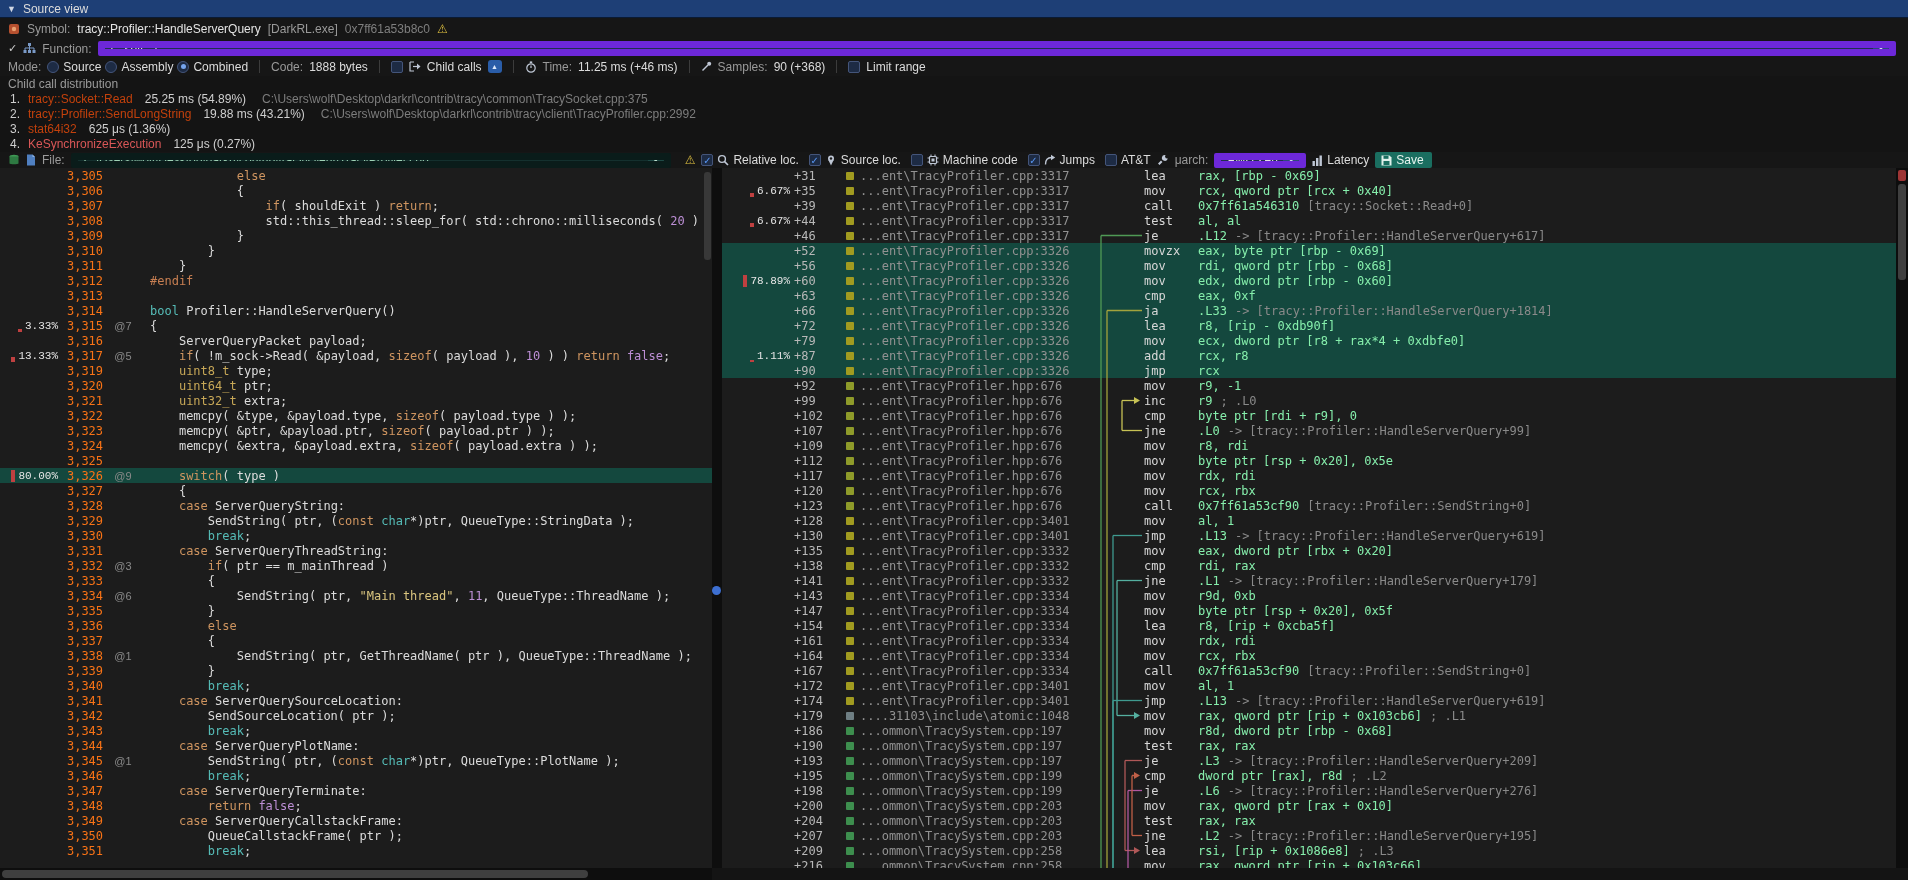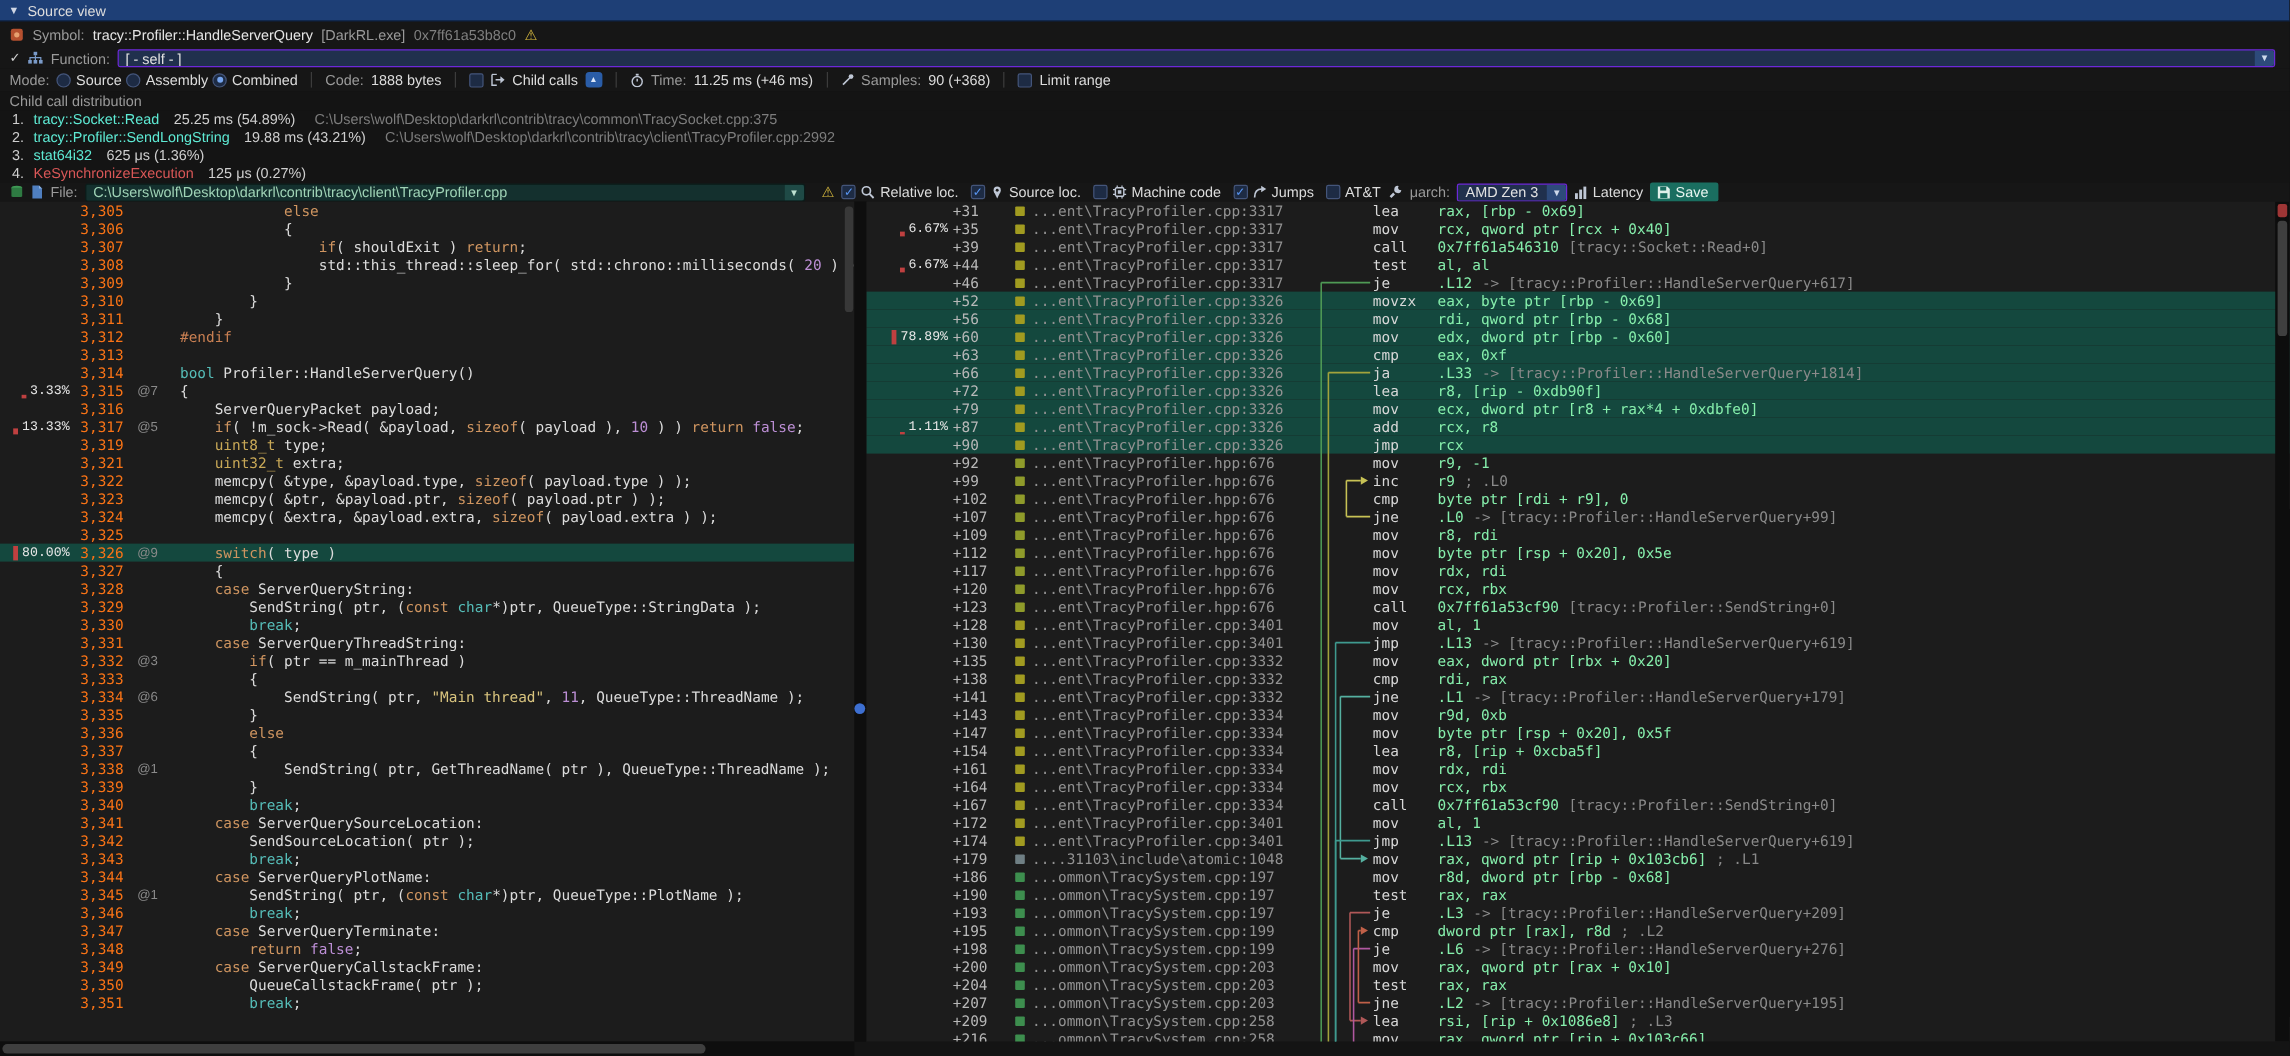--- a/index.html
+++ b/index.html
@@ -10,36 +10,36 @@
 .titlebar{height:18px;background:#1e3f76;display:flex;align-items:center;gap:7px;padding:0 7px;border-bottom:1px solid #0a1a33}
 .titlebar .caret{font-size:9px;color:#cfd6e4;cursor:pointer}
 .symbolbar{height:22px;display:flex;align-items:center;gap:7px;padding:0 8px;background:#161616}
 .symname{color:#e4e4e4}
 .symmod{color:#9a9a9a}
 .symaddr{color:#7f7f7f}
 .warn{color:#dfc040;font-size:12px}
 .functionbar{height:17px;display:flex;align-items:center;gap:6px;padding:0 8px;background:#161616}
 .fncheck{color:#cfcfcf;font-size:11px}
 .label{color:#9a9a9a}
-.combo{position:relative;background:#20304d;border:1px solid #6d28d9;border-radius:2px;height:15px;display:flex;align-items:center;padding:0 20px 0 6px;color:#e2e2e2;cursor:pointer;white-space:nowrap;overflow:hidden}
+.combo{position:relative;background:#20304d;border:7px solid #6d28d9;border-radius:2px;height:15px;display:flex;align-items:center;padding:0 20px 0 6px;color:#e2e2e2;cursor:pointer;white-space:nowrap;overflow:hidden}
 .combo .arrow{position:absolute;right:0;top:0;bottom:0;width:16px;background:#2d4a7a;display:flex;align-items:center;justify-content:center;font-size:8px;color:#cdd8ea;border-radius:0 2px 2px 0}
 .fncombo{flex:1;margin-right:4px}
 .modebar{height:19px;display:flex;align-items:center;gap:6px;padding:0 8px;background:#161616}
 .vsep{width:1px;height:13px;background:#3c3c3c;margin:0 5px}
 .rad{width:12px;height:12px;border-radius:50%;background:#1d2b44;border:1px solid #44557a;display:inline-flex;align-items:center;justify-content:center;cursor:pointer;flex:none}
 .rad i{width:5px;height:5px;border-radius:50%;background:#76a5ee;display:block}
 .cb{width:12px;height:12px;background:#1d2b44;border:1px solid #44557a;border-radius:2px;display:inline-flex;align-items:center;justify-content:center;font-size:10px;color:#5896f2;cursor:pointer;flex:none}
 .modegrp{display:flex;align-items:center;gap:4px}
 .white{color:#dcdcdc}
 .upbtn{width:14px;height:13px;background:#2a5da8;border-radius:3px;color:#dce8fa;font-size:7px;display:inline-flex;align-items:center;justify-content:center;cursor:pointer}
 .childheader{height:16px;line-height:16px;padding-left:8px;color:#9a9a9a;background:#141414}
 .childrows{background:#141414}
 .childrow{height:15px;line-height:15px;display:flex;align-items:center;padding-left:10px;white-space:nowrap;cursor:pointer}
 .ccidx{width:18px;color:#cfcfcf}
-.ccname{color:#5eead4}
+.ccname{color:#c2410c}
 .ccname.kernel{color:#d95757}
 .cctime{color:#cfcfcf;margin-left:12px}
 .ccpath{color:#7d7d7d;margin-left:16px}
 
 
 .filebar{height:16px;display:flex;align-items:center;gap:6px;padding:0 8px;background:#161616}
 .filecombo{width:600px;background:#14302e;border-color:#0a1c1a;color:#9fd3b6;flex:none}
 .filecombo .arrow{background:#1f4a46;color:#bfe2d2}
 .tgl{display:flex;align-items:center;gap:4px;cursor:pointer}
 .toolgap{width:2px}
@@ -328,20 +328,21 @@
         <div class="srcline"><span class="pcell"></span><span class="lnum">3,309</span><span class="lmark"></span><span class="scode">            <span class="tk-d">}</span></span></div>
         <div class="srcline"><span class="pcell"></span><span class="lnum">3,310</span><span class="lmark"></span><span class="scode">        <span class="tk-d">}</span></span></div>
         <div class="srcline"><span class="pcell"></span><span class="lnum">3,311</span><span class="lmark"></span><span class="scode">    <span class="tk-d">}</span></span></div>
         <div class="srcline"><span class="pcell"></span><span class="lnum">3,312</span><span class="lmark"></span><span class="scode"><span class="tk-p">#endif</span></span></div>
         <div class="srcline"><span class="pcell"></span><span class="lnum">3,313</span><span class="lmark"></span><span class="scode"></span></div>
         <div class="srcline"><span class="pcell"></span><span class="lnum">3,314</span><span class="lmark"></span><span class="scode"><span class="tk-b">bool</span><span class="tk-d"> Profiler::HandleServerQuery()</span></span></div>
         <div class="srcline"><span class="pcell"><span class="pbar"><i style="height: 3px;"></i></span><span class="ptext">3.33%</span></span><span class="lnum">3,315</span><span class="lmark">@7</span><span class="scode"><span class="tk-d">{</span></span></div>
         <div class="srcline"><span class="pcell"></span><span class="lnum">3,316</span><span class="lmark"></span><span class="scode">    <span class="tk-d">ServerQueryPacket payload;</span></span></div>
         <div class="srcline"><span class="pcell"><span class="pbar"><i style="height: 5px;"></i></span><span class="ptext">13.33%</span></span><span class="lnum">3,317</span><span class="lmark">@5</span><span class="scode">    <span class="tk-k">if</span><span class="tk-d">( !m_sock-&gt;Read( &amp;payload, </span><span class="tk-k">sizeof</span><span class="tk-d">( payload ), </span><span class="tk-n">10</span><span class="tk-d"> ) ) </span><span class="tk-k">return</span><span class="tk-d"> </span><span class="tk-n">false</span><span class="tk-d">;</span></span></div>
         <div class="srcline"><span class="pcell"></span><span class="lnum">3,319</span><span class="lmark"></span><span class="scode">    <span class="tk-t">uint8_t</span><span class="tk-d"> type;</span></span></div>
+        <div class="srcline"><span class="pcell"></span><span class="lnum">3,320</span><span class="lmark"></span><span class="scode">    <span class="tk-t">uint64_t</span><span class="tk-d"> ptr;</span></span></div>
         <div class="srcline"><span class="pcell"></span><span class="lnum">3,321</span><span class="lmark"></span><span class="scode">    <span class="tk-t">uint32_t</span><span class="tk-d"> extra;</span></span></div>
         <div class="srcline"><span class="pcell"></span><span class="lnum">3,322</span><span class="lmark"></span><span class="scode">    <span class="tk-d">memcpy( &amp;type, &amp;payload.type, </span><span class="tk-k">sizeof</span><span class="tk-d">( payload.type ) );</span></span></div>
         <div class="srcline"><span class="pcell"></span><span class="lnum">3,323</span><span class="lmark"></span><span class="scode">    <span class="tk-d">memcpy( &amp;ptr, &amp;payload.ptr, </span><span class="tk-k">sizeof</span><span class="tk-d">( payload.ptr ) );</span></span></div>
         <div class="srcline"><span class="pcell"></span><span class="lnum">3,324</span><span class="lmark"></span><span class="scode">    <span class="tk-d">memcpy( &amp;extra, &amp;payload.extra, </span><span class="tk-k">sizeof</span><span class="tk-d">( payload.extra ) );</span></span></div>
         <div class="srcline"><span class="pcell"></span><span class="lnum">3,325</span><span class="lmark"></span><span class="scode"></span></div>
         <div class="srcline hl"><span class="pcell"><span class="pbar"><i style="height: 12px;"></i></span><span class="ptext">80.00%</span></span><span class="lnum">3,326</span><span class="lmark">@9</span><span class="scode">    <span class="tk-k">switch</span><span class="tk-d">( type )</span></span></div>
         <div class="srcline"><span class="pcell"></span><span class="lnum">3,327</span><span class="lmark"></span><span class="scode">    <span class="tk-d">{</span></span></div>
         <div class="srcline"><span class="pcell"></span><span class="lnum">3,328</span><span class="lmark"></span><span class="scode">    <span class="tk-k">case</span><span class="tk-d"> ServerQueryString:</span></span></div>
         <div class="srcline"><span class="pcell"></span><span class="lnum">3,329</span><span class="lmark"></span><span class="scode">        <span class="tk-d">SendString( ptr, (</span><span class="tk-k">const</span><span class="tk-d"> </span><span class="tk-b">char</span><span class="tk-d">*)ptr, QueueType::StringData );</span></span></div>
         <div class="srcline"><span class="pcell"></span><span class="lnum">3,330</span><span class="lmark"></span><span class="scode">        <span class="tk-b">break</span><span class="tk-d">;</span></span></div>

